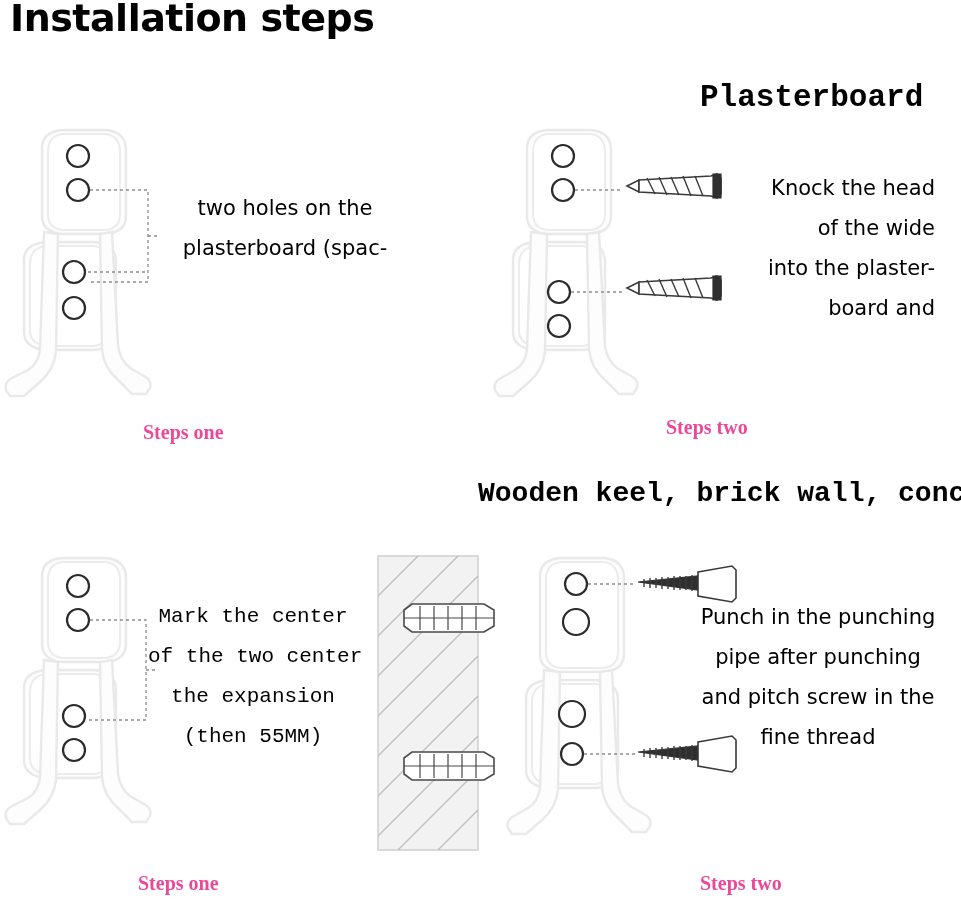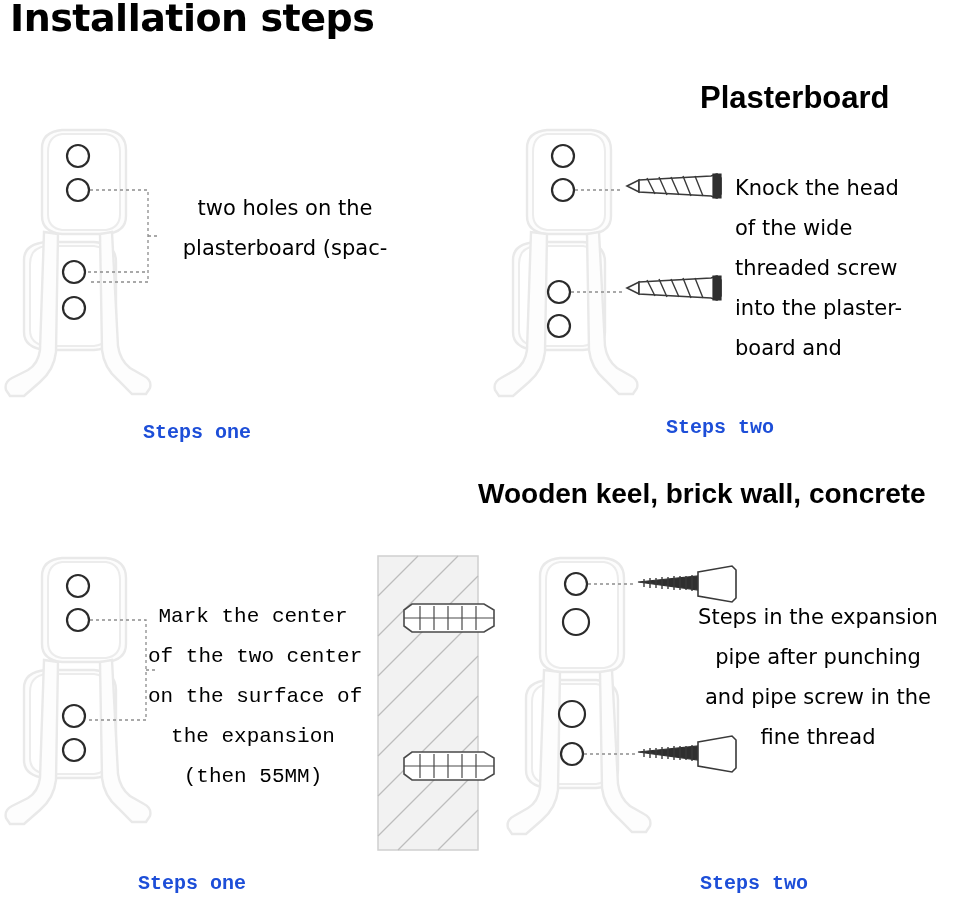--- a/index.html
+++ b/index.html
@@ -26,52 +26,52 @@
     top: -4px;
     font-family: "DejaVu Sans", sans-serif;
     font-weight: bold;
     font-size: 38px;
     letter-spacing: -0.5px;
     color: #000;
     white-space: nowrap;
   }
   .section-title {
     position: absolute;
-    font-family: Liberation Sans, sans-serif;
+    font-family: Liberation Mono, monospace;
     font-weight: bold;
     font-size: 31px;
     color: #000;
     white-space: nowrap;
   }
   #title-plasterboard { left: 700px; top: 80px; }
   #title-wooden { left: 478px; top: 478px; font-size: 28px; }
 
   .step-caption {
     position: absolute;
-    font-family: Liberation Mono, monospace;
+    font-family: Liberation Serif, serif;
     font-weight: bold;
     font-size: 20px;
-    color: #1d4ed8;
+    color: #ec4899;
     white-space: nowrap;
   }
   #cap-1 { left: 143px; top: 421px; }
   #cap-2 { left: 666px; top: 416px; }
   #cap-3 { left: 138px; top: 872px; }
   #cap-4 { left: 700px; top: 872px; }
 
   .desc {
     position: absolute;
     font-family: "DejaVu Sans", sans-serif;
     font-size: 21px;
     line-height: 40px;
     color: #000;
     text-align: center;
   }
   #desc-1 { left: 160px; top: 188px; width: 250px; }
-  #desc-2 { left: 735px; top: 168px; width: 200px; text-align: left; }
+  #desc-2 { left: 735px; top: 168px; width: 200px; text-align: right; }
   #desc-3 { left: 148px; top: 597px; width: 210px; font-family: Liberation Mono, monospace; }
   #desc-4 { left: 678px; top: 597px; width: 280px; }
 
   .desc .line { display: block; white-space: nowrap; }
 
   .art { position: absolute; }
 
   svg { display: block; overflow: visible; }
 
   .bracket-body {
@@ -201,21 +201,20 @@
         <path class="screw-outline" d="M14 8 L86 4 L92 2 L96 6 L96 22 L92 26 L86 24 L14 20 Z"></path>
         <path class="thread-line" d="M22 6 L30 22 M34 5 L42 23 M46 5 L54 23 M58 4 L66 24 M70 4 L78 24"></path>
         <path class="screw-dark" d="M88 2 L96 2 L96 26 L88 26 Z"></path>
       </g>
     </svg>
   </div>
 
   <div class="desc" id="desc-2">
     <span class="line">Knock the head</span>
     <span class="line">of the wide</span>
-    <span class="line">threaded screw</span>
     <span class="line">into the plaster-</span>
     <span class="line">board and</span>
   </div>
   <div class="step-caption" id="cap-2">Steps two</div>
 
   <div class="art" id="art-3" style="left:0px; top:548px;">
     <svg width="200" height="290" viewBox="0 0 200 290" aria-hidden="true">
       <path class="bracket-body" d="M42 28 Q42 12 62 10 L106 10 Q126 12 126 30 L126 96 Q126 112 106 114 L62 114 Q42 112 42 96 Z"></path>
       <path class="bracket-inner" d="M62 14 L106 14 Q120 16 120 32 L120 94 Q120 108 106 110 L62 110 Q48 108 48 94 L48 32 Q48 16 62 14 Z"></path>
       <path class="bracket-body" d="M24 140 Q24 124 46 122 L94 122 Q116 124 116 142 L116 212 Q116 228 94 230 L46 230 Q24 228 24 212 Z"></path>
@@ -227,21 +226,20 @@
       <circle class="hole" cx="74" cy="168" r="11"></circle>
       <circle class="hole" cx="74" cy="202" r="11"></circle>
       <path class="leader" d="M90 72 L146 72 L146 172 L88 172"></path>
       <path class="leader" d="M146 122 L156 122"></path>
     </svg>
   </div>
 
   <div class="desc" id="desc-3">
     <span class="line">Mark the center</span>
     <span class="line">of the two center</span>
-    <span class="line">on the surface of</span>
     <span class="line">the expansion</span>
     <span class="line">(then 55MM)</span>
   </div>
   <div class="step-caption" id="cap-3">Steps one</div>
 
   <div class="art" id="art-wall" style="left:372px; top:556px;">
     <svg width="145" height="300" viewBox="0 0 145 300" aria-hidden="true">
       <rect class="wall-rect" x="6" y="0" width="100" height="294"></rect>
       <g class="hatch">
         <line x1="6" y1="40" x2="46" y2="0"></line>
@@ -290,20 +288,20 @@
 
       <g transform="translate(128,192)">
         <path class="screw-dark" d="M2 12 L62 6 L62 20 Z"></path>
         <path class="screw-outline" d="M62 2 L96 -4 L100 0 L100 28 L96 32 L62 26 Z"></path>
         <path class="thread-line" d="M8 9 L8 17 M14 8 L14 18 M20 8 L20 18 M26 7 L26 19 M32 7 L32 19 M38 6 L38 20 M44 6 L44 20 M50 6 L50 20 M56 5 L56 21"></path>
       </g>
     </svg>
   </div>
 
   <div class="desc" id="desc-4">
-    <span class="line">Steps in the expansion</span>
+    <span class="line">Punch in the punching</span>
     <span class="line">pipe after punching</span>
-    <span class="line">and pipe screw in the</span>
+    <span class="line">and pitch screw in the</span>
     <span class="line">fine thread</span>
   </div>
   <div class="step-caption" id="cap-4">Steps two</div>
 
 </div>
 
 </body></html>

